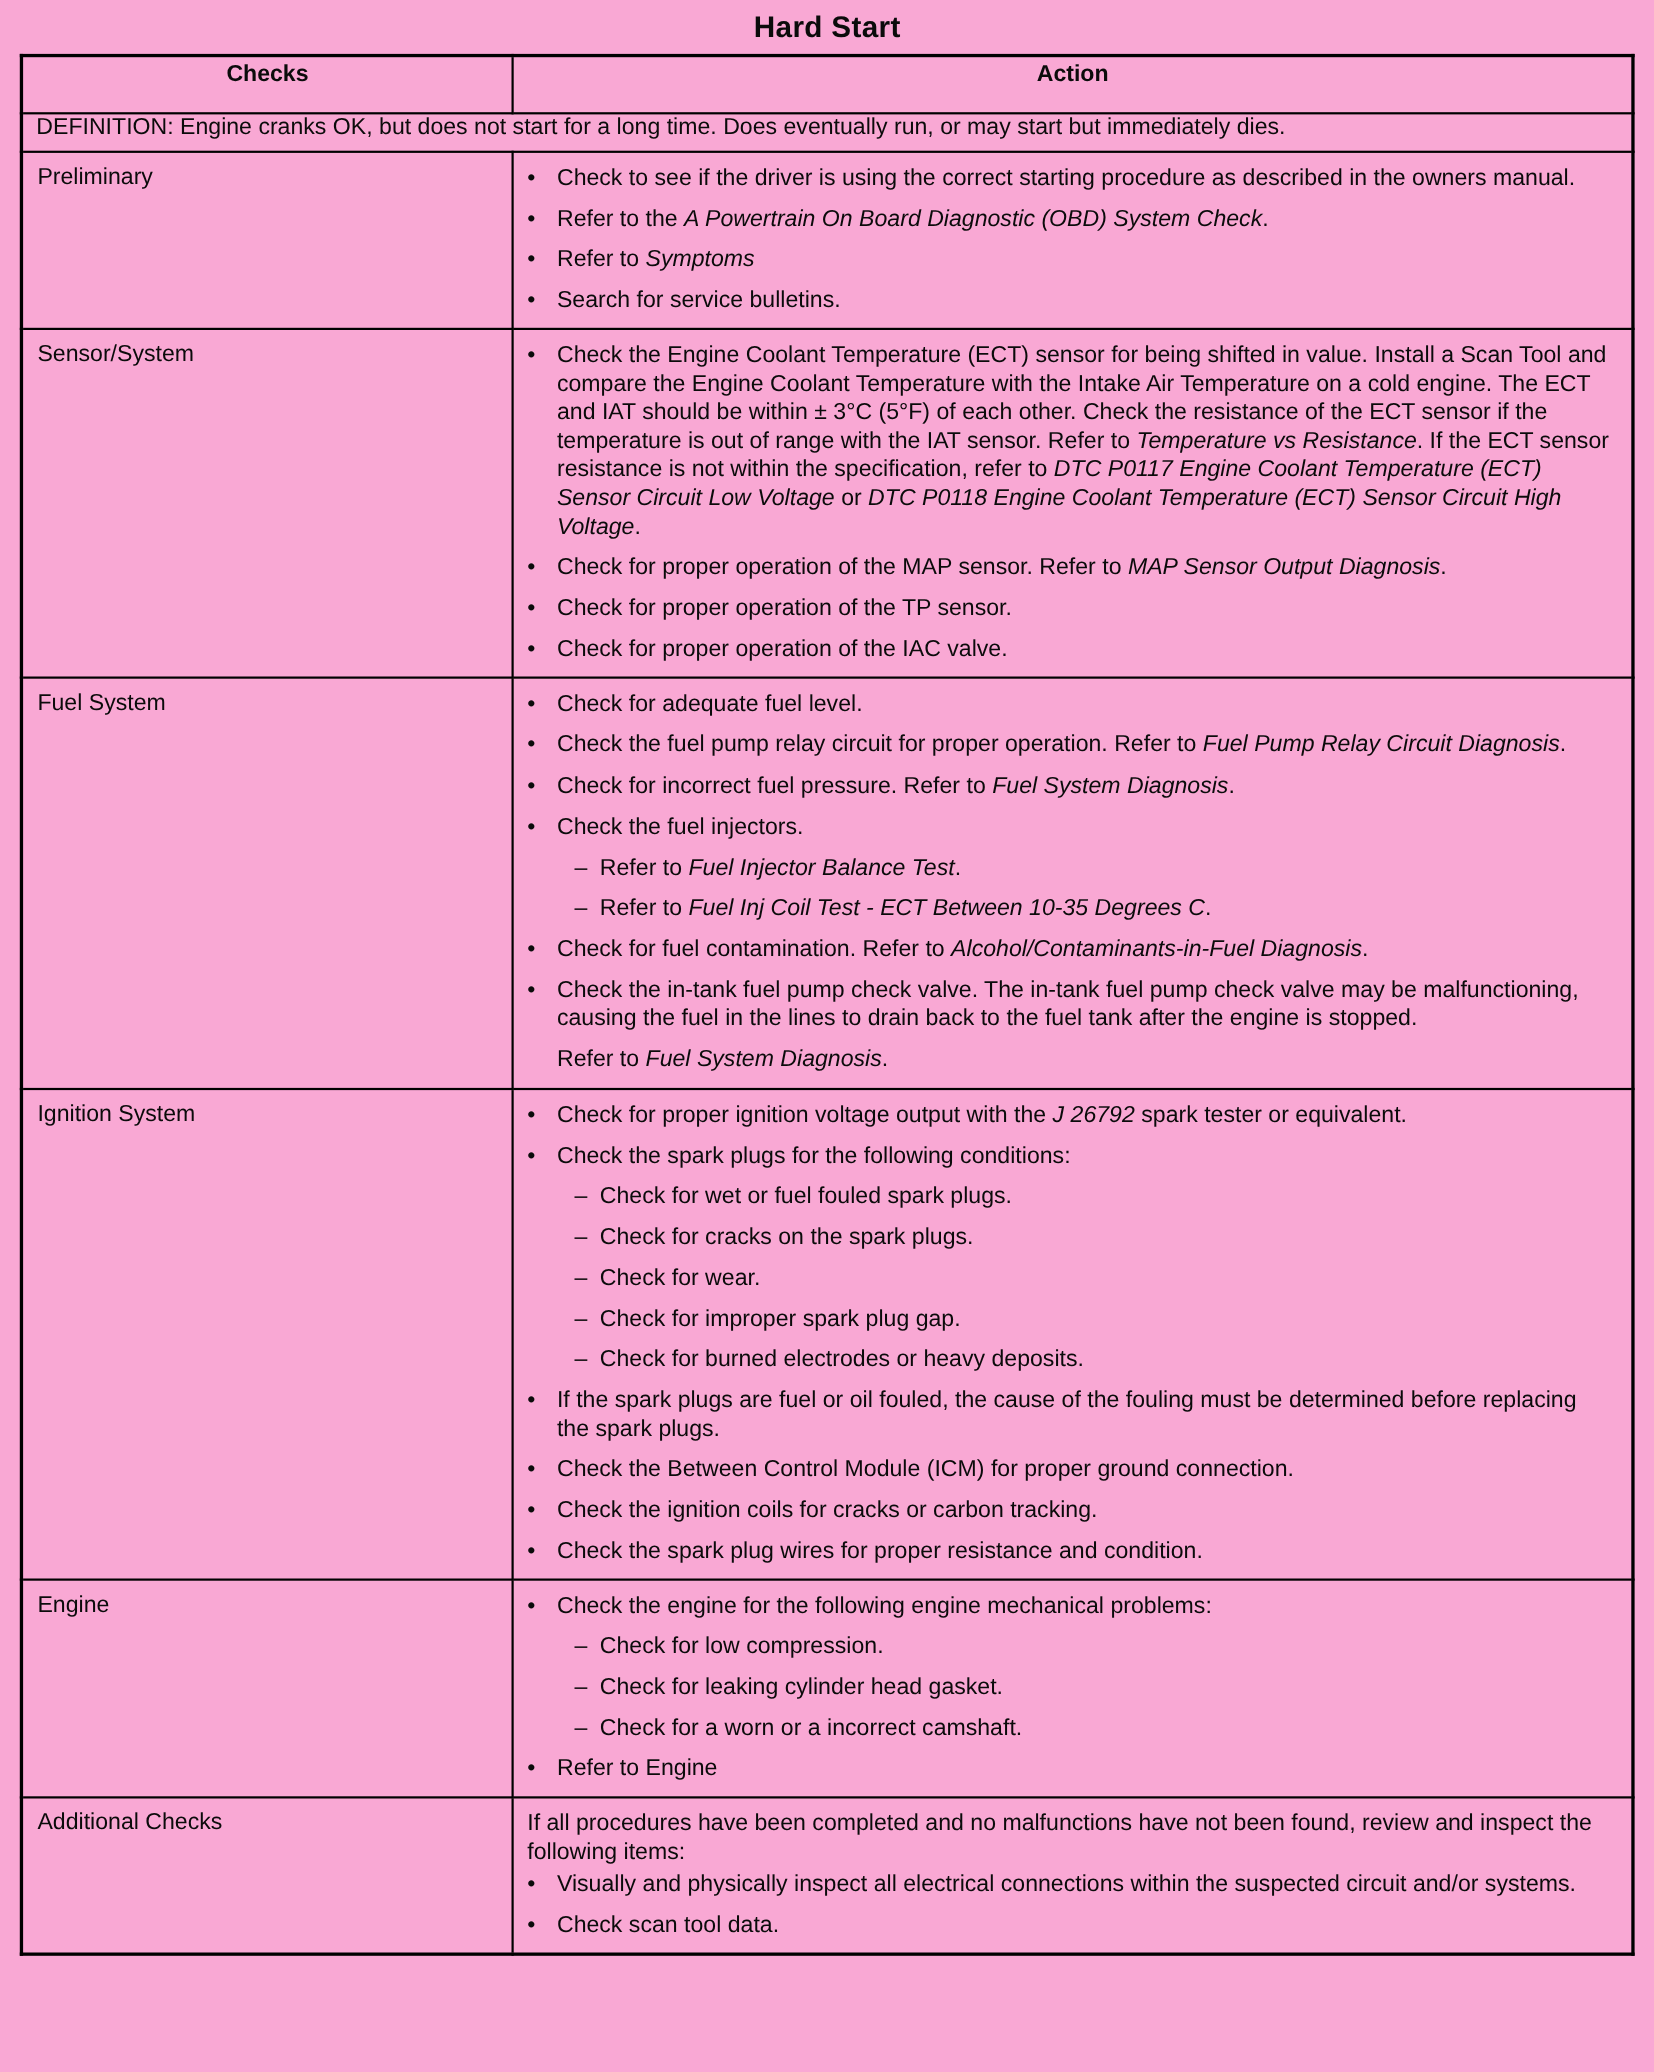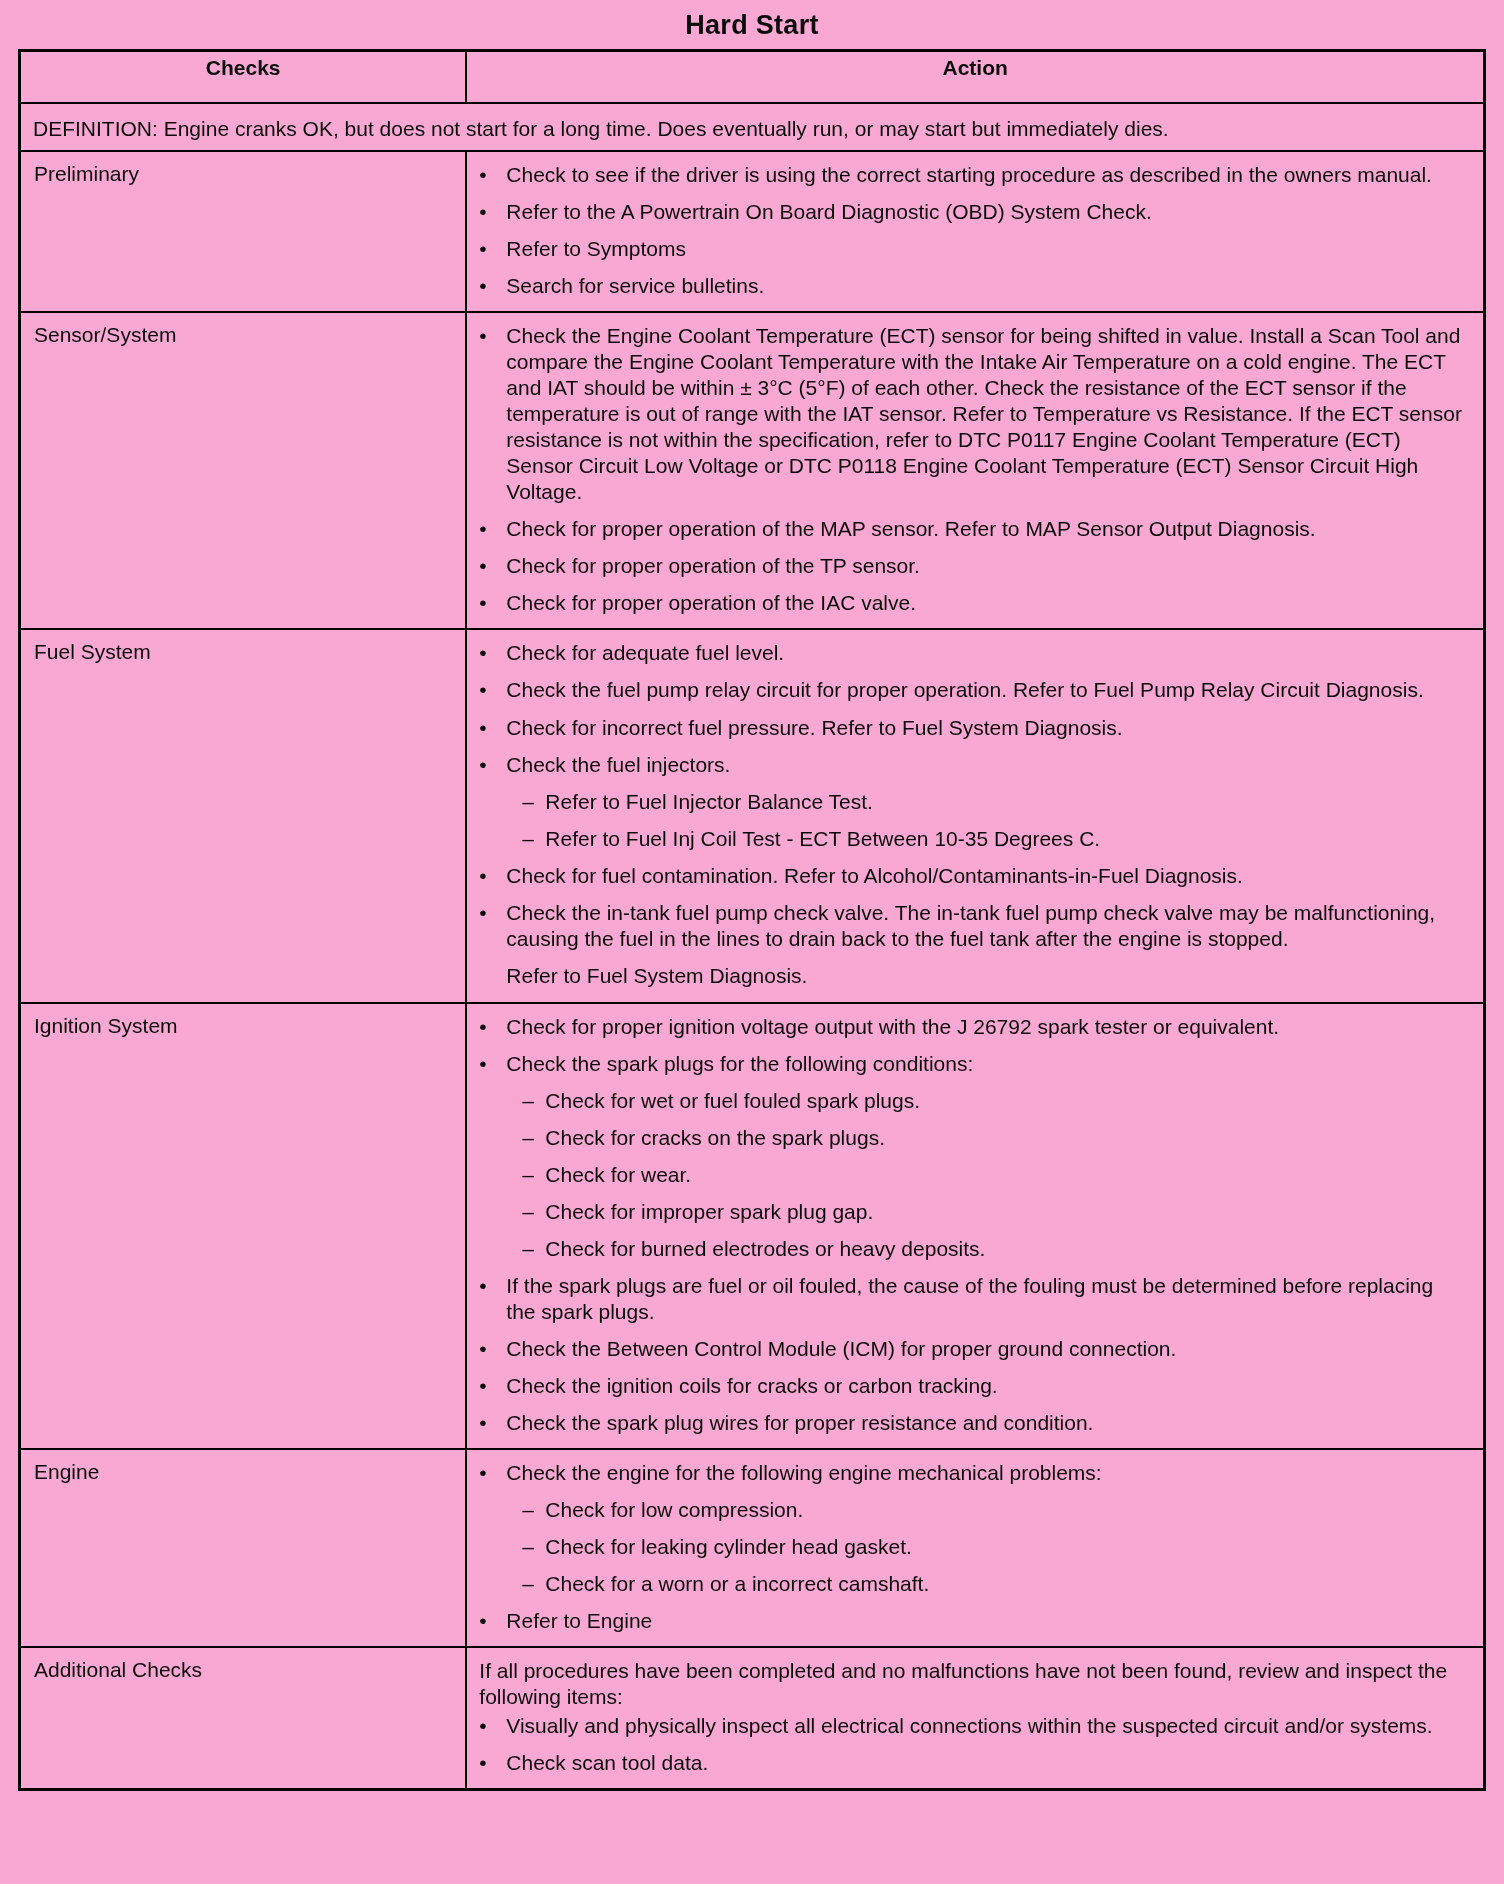--- a/index.html
+++ b/index.html
@@ -34,21 +34,21 @@
   }
   .doc thead th {
     font-size: 21px;
     font-weight: 700;
     text-align: center;
     padding: 4px 6px 22px 6px;
   }
   .col-checks { width: 30.5%; }
   .def-cell {
     font-size: 21px;
-    padding: 13px 12px 9px 12px;
+    padding: 0 12px 9px 12px;
   }
   .check-cell {
     vertical-align: top;
     font-size: 21px;
     padding: 10px 10px 10px 13px;
   }
   .action-cell {
     vertical-align: top;
     font-size: 21px;
     line-height: 1.24;
@@ -66,21 +66,21 @@
   .item.dash .marker { flex: 0 0 23px; }
   .item.text {
     display: block;
     margin-bottom: 3px;
   }
   .item.text-indent {
     display: block;
     padding-left: 27px;
     margin-bottom: 3px;
   }
-  .it { }
+  .it { font-style: italic; }
 </style>
 </head>
 <body>
 
 <div class="page">
   <h1 class="title">Hard Start</h1>
 
   <table class="doc">
     <colgroup>
       <col class="col-checks">

